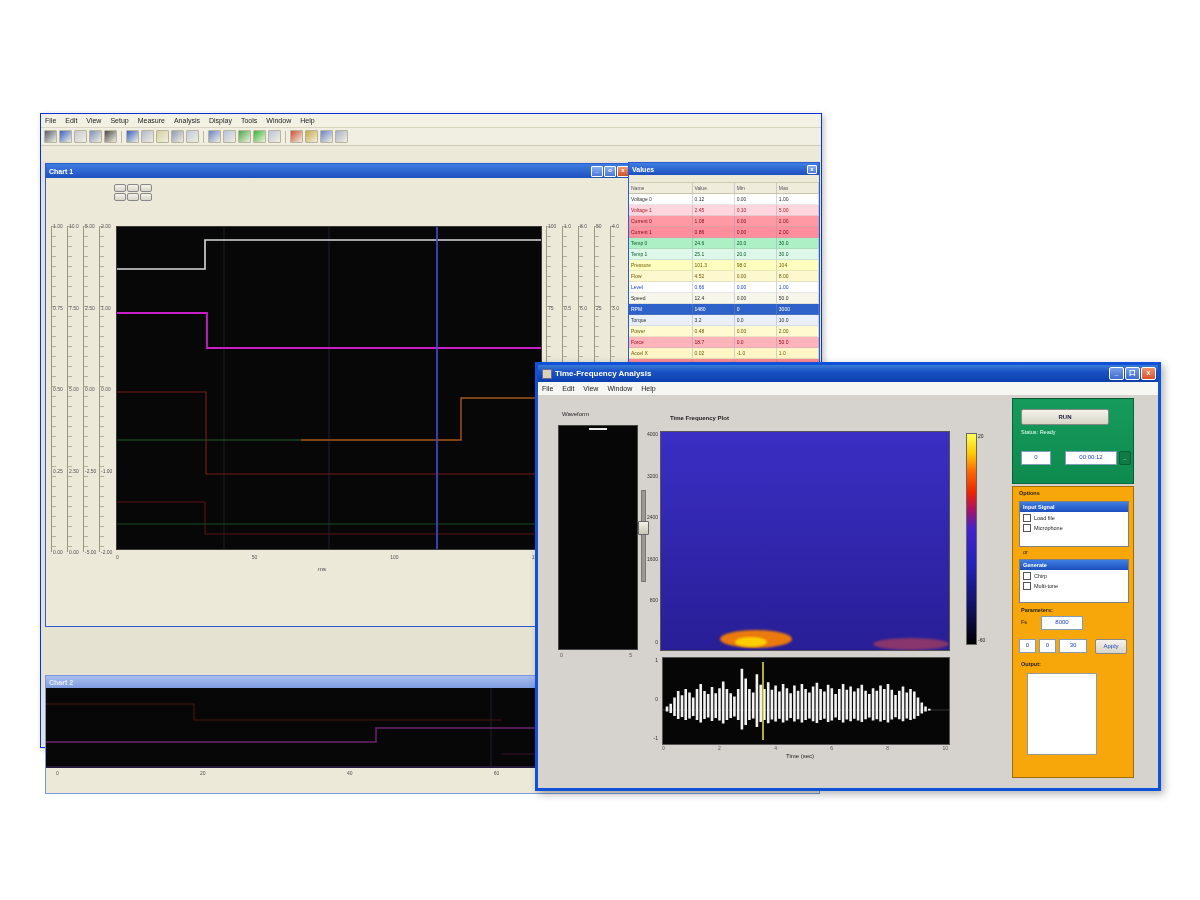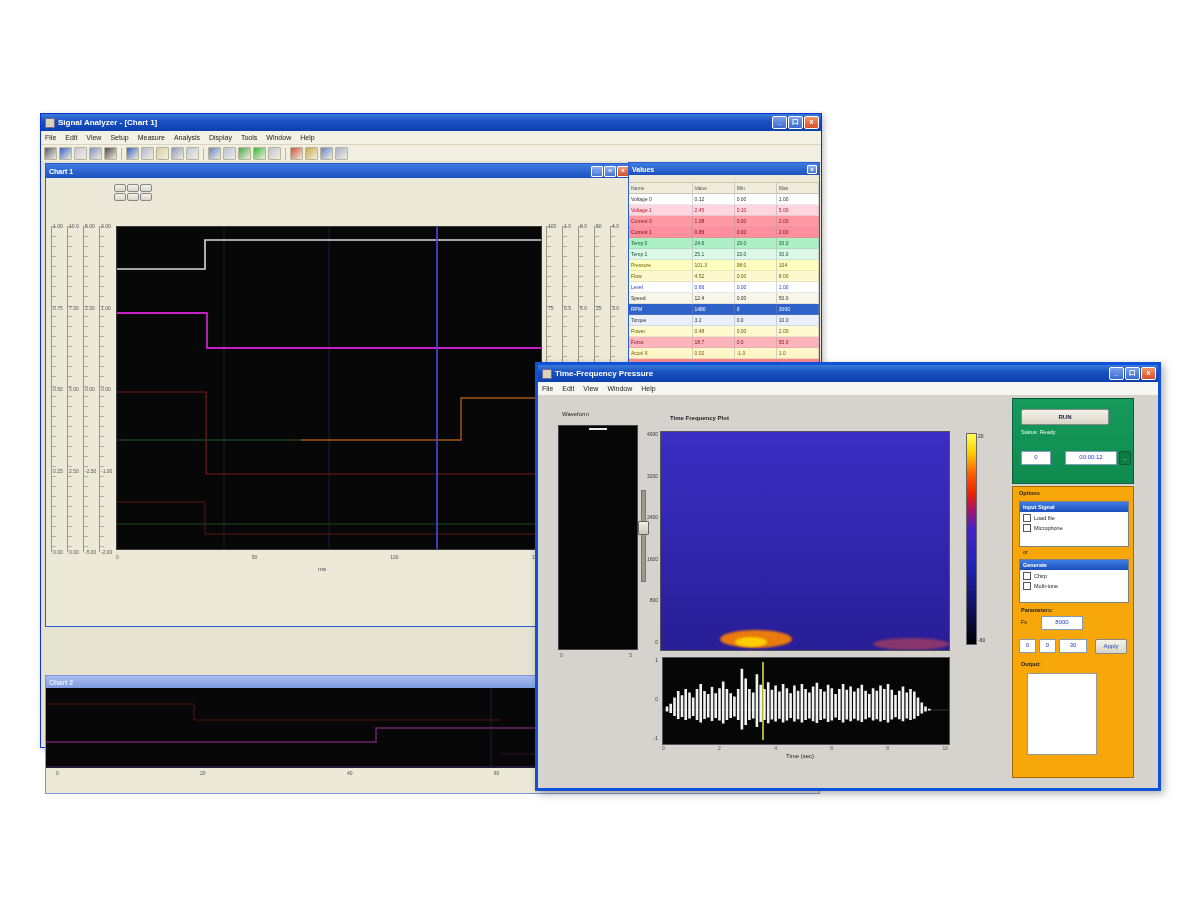--- a/index.html
+++ b/index.html
@@ -51,28 +51,20 @@
   .chk{width:6px;height:6px;border:1px solid #555;background:#fff;flex:0 0 auto;}
   .inp{background:#fff;border:1px solid #7f9db9;font-size:6px;color:#1a3fbf;text-align:center;line-height:11px;height:12px;}
   .btn3d{background:linear-gradient(#f4f2ea,#d9d5c8);border:1px solid #888;border-radius:2px;text-align:center;color:#224;font-size:6px;}
   .slidergroove{position:absolute;width:3px;background:#9a988f;border:1px solid #777;}
   .sliderthumb{position:absolute;width:9px;height:12px;background:linear-gradient(#f2f0e8,#c9c5b8);border:1px solid #666;border-radius:1px;}
 </style>
 </head>
 <body>
 
 <div class="win" style="left:40px;top:113px;width:780px;height:633px;">
-  <div class="titlebar">
-    <span class="ticon"></span>
-    <span>Signal Analyzer - [Chart 1]</span>
-    <span class="tspacer"></span>
-    <span class="wbtn">_</span>
-    <span class="wbtn">口</span>
-    <span class="wbtn close">x</span>
-  </div>
   <div class="menubar" id="bw-menu">
       <span>File</span>
       <span>Edit</span>
       <span>View</span>
       <span>Setup</span>
       <span>Measure</span>
       <span>Analysis</span>
       <span>Display</span>
       <span>Tools</span>
       <span>Window</span>
@@ -361,21 +353,21 @@
           <span>80</span>
           <span>100</span>
         </div>
     </div>
   </div>
 </div>
 
 <div class="win" style="left:535px;top:362px;width:620px;height:423px;border:3px solid #0f52d9;background:#d6d3ce;box-shadow:3px 3px 8px rgba(0,0,0,.3);">
   <div class="titlebar">
     <span class="ticon"></span>
-    <span>Time-Frequency Pressure</span>
+    <span>Time-Frequency Analysis</span>
     <span class="tspacer"></span>
     <span class="wbtn">_</span>
     <span class="wbtn">口</span>
     <span class="wbtn close">x</span>
   </div>
   <div class="menubar" id="fw-menu" style="background:#f6f6f2;">
       <span>File</span>
       <span>Edit</span>
       <span>View</span>
       <span>Window</span>

